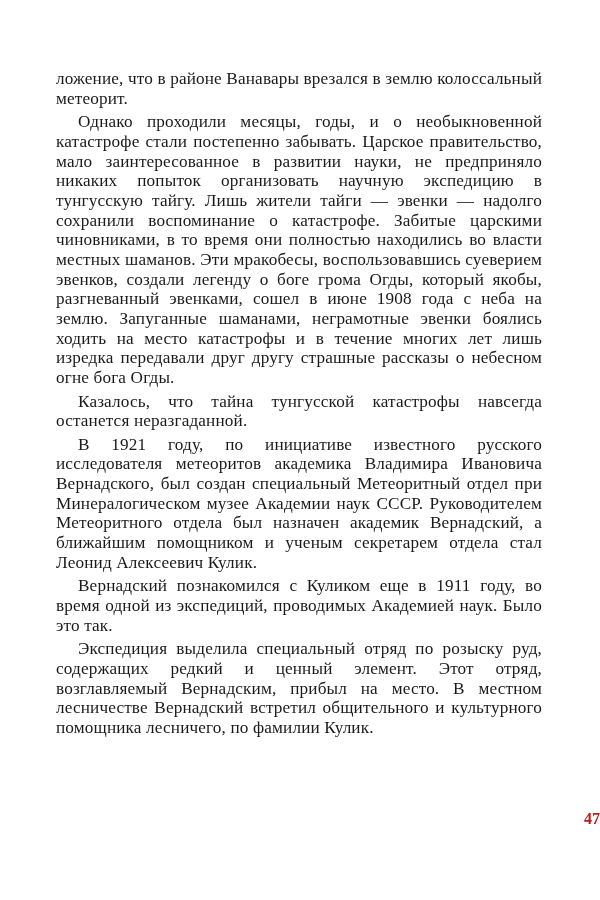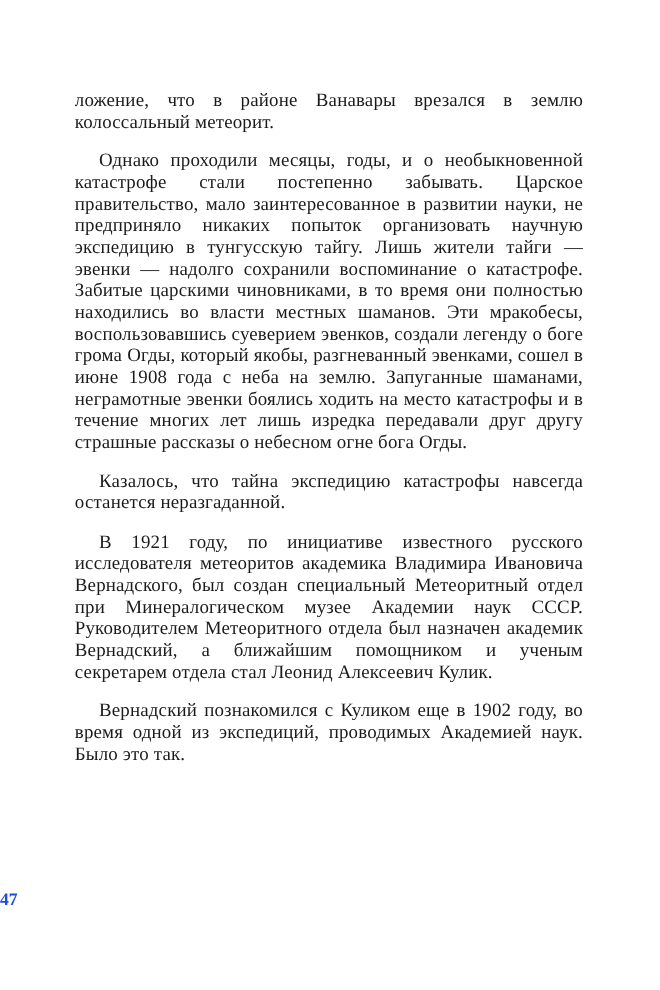--- a/index.html
+++ b/index.html
@@ -9,38 +9,39 @@
     left: 52px;
     top: 65px;
     width: 494px;
     font-family: "Liberation Serif", serif;
     font-size: 17.2px;
     line-height: 19.65px;
     color: #1a1a1a;
     text-align: justify;
     letter-spacing: 0.15px;
   }
-  .page p { margin: 16px; text-indent: 0; }
+  .page p { margin: 4px; text-indent: 0; }
   .page p.indent { text-indent: 22px; }
   .page-number {
     position: absolute;
     left: 0;
     width: 600px;
     top: 810px;
-    text-align: left;
+    text-align: right;
     font-family: "Liberation Serif", serif;
     font-weight: bold;
     font-size: 16px;
-    color: #1d4ed8;
+    color: #b91c1c;
   }
 </style>
 </head>
 <body>
 
 <div class="page">
   <p>ложение, что в районе Ванавары врезался в землю колоссальный метеорит.</p>
   <p class="indent">Однако проходили месяцы, годы, и о необыкновенной катастрофе стали постепенно забывать. Царское правительство, мало заинтересованное в развитии науки, не предприняло никаких попыток организовать научную экспедицию в тунгусскую тайгу. Лишь жители тайги — эвенки — надолго сохранили воспоминание о катастрофе. Забитые царскими чиновниками, в то время они полностью находились во власти местных шаманов. Эти мракобесы, воспользовавшись суеверием эвенков, создали легенду о боге грома Огды, который якобы, разгневанный эвенками, сошел в июне 1908 года с неба на землю. Запуганные шаманами, неграмотные эвенки боялись ходить на место катастрофы и в течение многих лет лишь изредка передавали друг другу страшные рассказы о небесном огне бога Огды.</p>
-  <p class="indent">Казалось, что тайна экспедицию катастрофы навсегда останется неразгаданной.</p>
+  <p class="indent">Казалось, что тайна тунгусской катастрофы навсегда останется неразгаданной.</p>
   <p class="indent">В 1921 году, по инициативе известного русского исследователя метеоритов академика Владимира Ивановича Вернадского, был создан специальный Метеоритный отдел при Минералогическом музее Академии наук СССР. Руководителем Метеоритного отдела был назначен академик Вернадский, а ближайшим помощником и ученым секретарем отдела стал Леонид Алексеевич Кулик.</p>
-  <p class="indent">Вернадский познакомился с Куликом еще в 1902 году, во время одной из экспедиций, проводимых Академией наук. Было это так.</p>
+  <p class="indent">Вернадский познакомился с Куликом еще в 1911 году, во время одной из экспедиций, проводимых Академией наук. Было это так.</p>
+  <p class="indent">Экспедиция выделила специальный отряд по розыску руд, содержащих редкий и ценный элемент. Этот отряд, возглавляемый Вернадским, прибыл на место. В местном лесничестве Вернадский встретил общительного и культурного помощника лесничего, по фамилии Кулик.</p>
 </div>
 
 <div class="page-number">47</div>
 
 </body></html>

